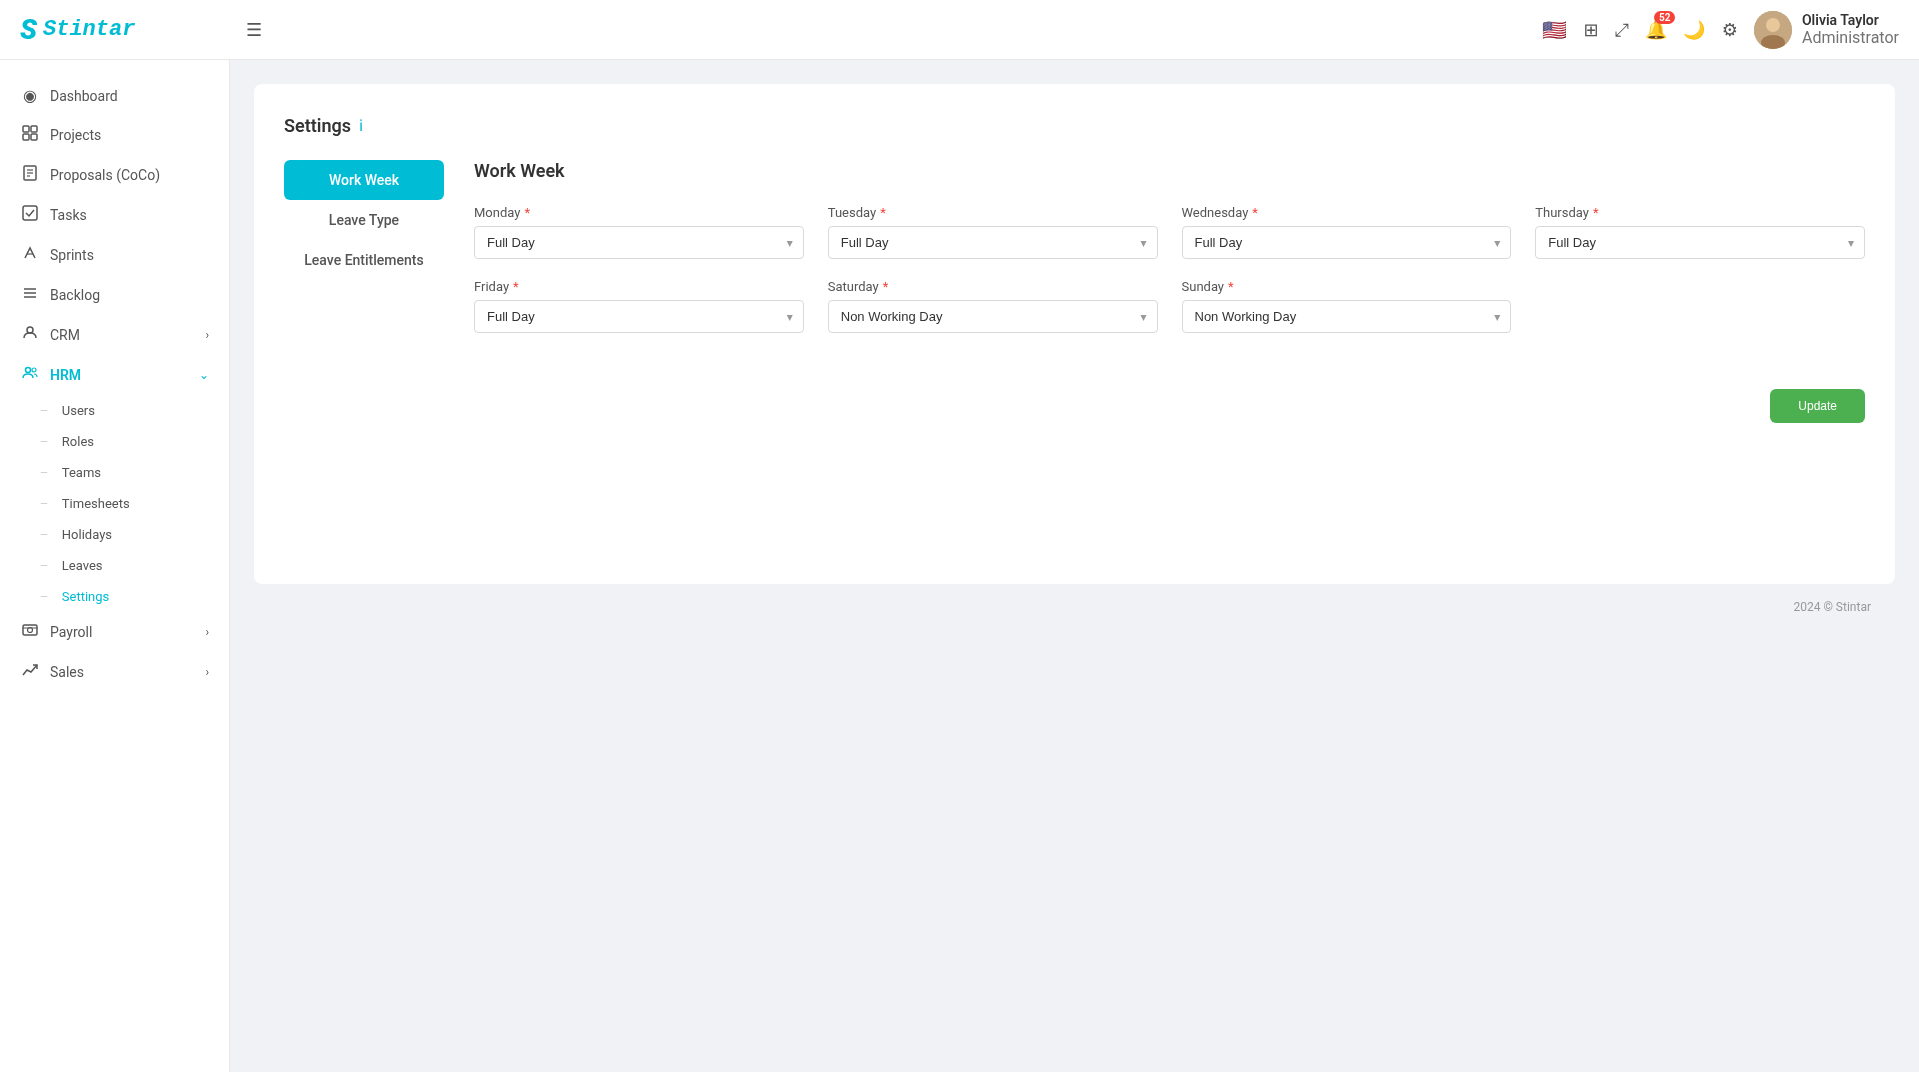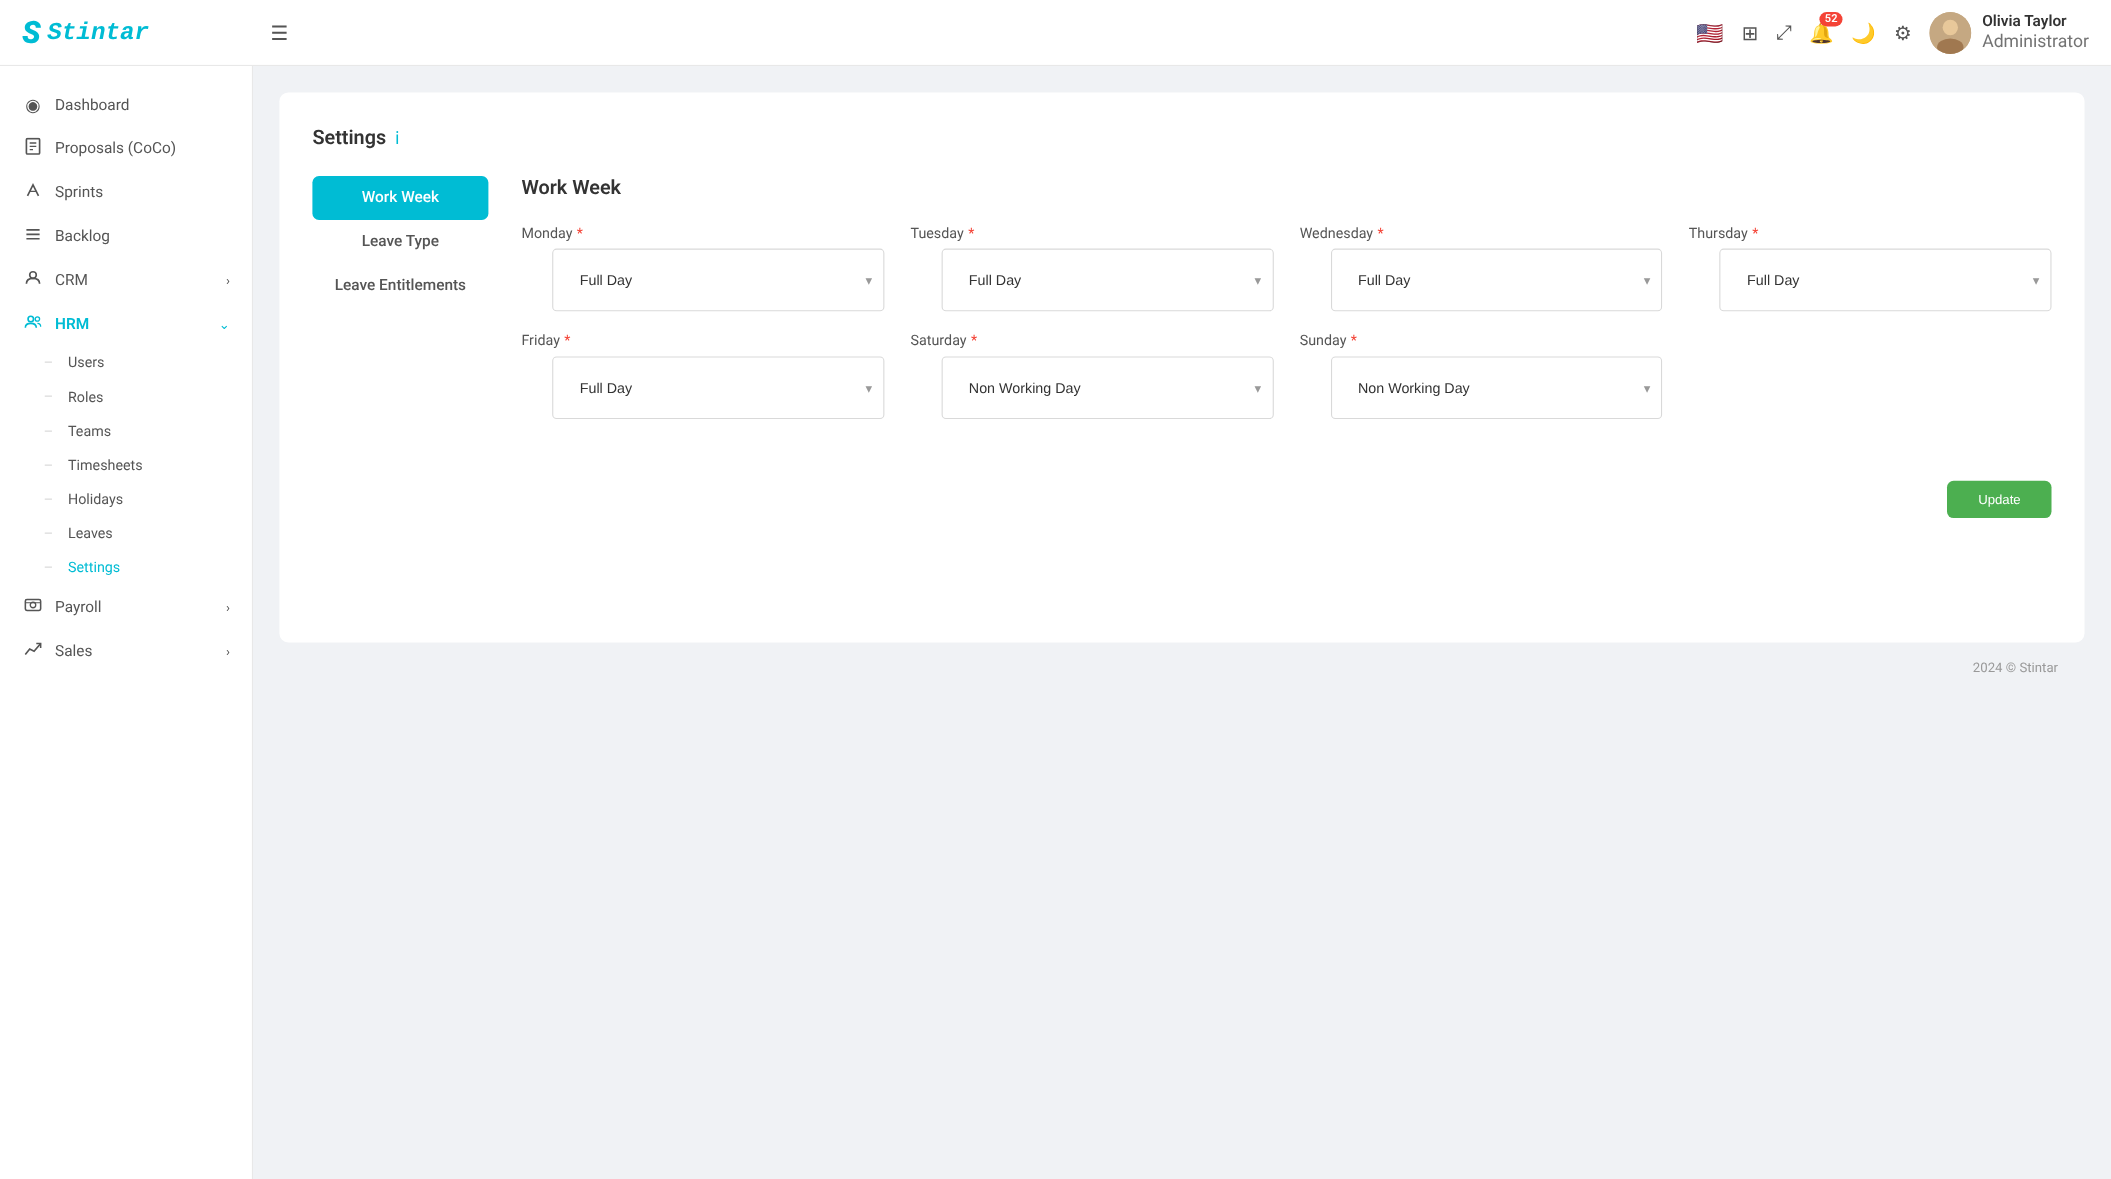--- a/index.html
+++ b/index.html
@@ -80,22 +80,22 @@
     .settings-content { flex: 1; }
     .settings-section-title { font-size: 18px; font-weight: 600; color: #333; margin-bottom: 24px; }
 
     
     .work-week-grid { display: grid; grid-template-columns: repeat(4, 1fr); gap: 20px 24px; }
     .form-group { display: flex; flex-direction: column; gap: 6px; }
     .form-label { font-size: 13px; color: #555; display: flex; align-items: center; gap: 4px; }
     .required { color: #f44336; font-size: 13px; }
     .select-wrapper {
       border: 1px solid #d9d9d9; border-radius: 4px;
-      padding: 12px; background: #fff; position: relative;
-      display: flex; align-items: center; margin-left: 28px;
+      padding: 0; background: #fff; position: relative;
+      display: flex; align-items: center;
     }
     .select-wrapper select {
       appearance: none; -webkit-appearance: none;
       border: none; background: transparent;
       font-size: 13px; color: #333; width: 100%; cursor: pointer;
       outline: none; padding: 8px 32px 8px 12px;
     }
     .select-arrow {
       position: absolute; right: 10px; pointer-events: none;
       color: #999; font-size: 12px;
@@ -156,27 +156,47 @@
 <div class="layout">
 
   <div class="sidebar">
     <div class="nav-item">
       <span class="nav-icon">◉</span>
       <span>Dashboard</span>
     </div>
     <div class="nav-item">
       <span class="nav-icon">
         <svg width="16" height="16" viewBox="0 0 16 16" fill="none">
+            <rect x="1" y="1" width="6" height="6" rx="1" stroke="#555" stroke-width="1.5"></rect>
+            <rect x="9" y="1" width="6" height="6" rx="1" stroke="#555" stroke-width="1.5"></rect>
+            <rect x="1" y="9" width="6" height="6" rx="1" stroke="#555" stroke-width="1.5"></rect>
+            <rect x="9" y="9" width="6" height="6" rx="1" stroke="#555" stroke-width="1.5"></rect>
+          </svg>
+      </span>
+      <span>Projects</span>
+    </div>
+    <div class="nav-item">
+      <span class="nav-icon">
+        <svg width="16" height="16" viewBox="0 0 16 16" fill="none">
             <rect x="2" y="1" width="12" height="14" rx="1" stroke="#555" stroke-width="1.5"></rect>
             <line x1="5" y1="5" x2="11" y2="5" stroke="#555" stroke-width="1.2"></line>
             <line x1="5" y1="8" x2="11" y2="8" stroke="#555" stroke-width="1.2"></line>
             <line x1="5" y1="11" x2="8" y2="11" stroke="#555" stroke-width="1.2"></line>
           </svg>
       </span>
       <span>Proposals (CoCo)</span>
+    </div>
+    <div class="nav-item">
+      <span class="nav-icon">
+        <svg width="16" height="16" viewBox="0 0 16 16" fill="none">
+            <rect x="1" y="1" width="14" height="14" rx="2" stroke="#555" stroke-width="1.5"></rect>
+            <polyline points="4,8 7,11 12,5" stroke="#555" stroke-width="1.5" fill="none"></polyline>
+          </svg>
+      </span>
+      <span>Tasks</span>
     </div>
     <div class="nav-item">
       <span class="nav-icon">
         <svg width="16" height="16" viewBox="0 0 16 16" fill="none">
             <path d="M3 13 L8 3 L13 13" stroke="#555" stroke-width="1.5" fill="none"></path>
             <line x1="5" y1="9" x2="11" y2="9" stroke="#555" stroke-width="1.2"></line>
           </svg>
       </span>
       <span>Sprints</span>
     </div>

